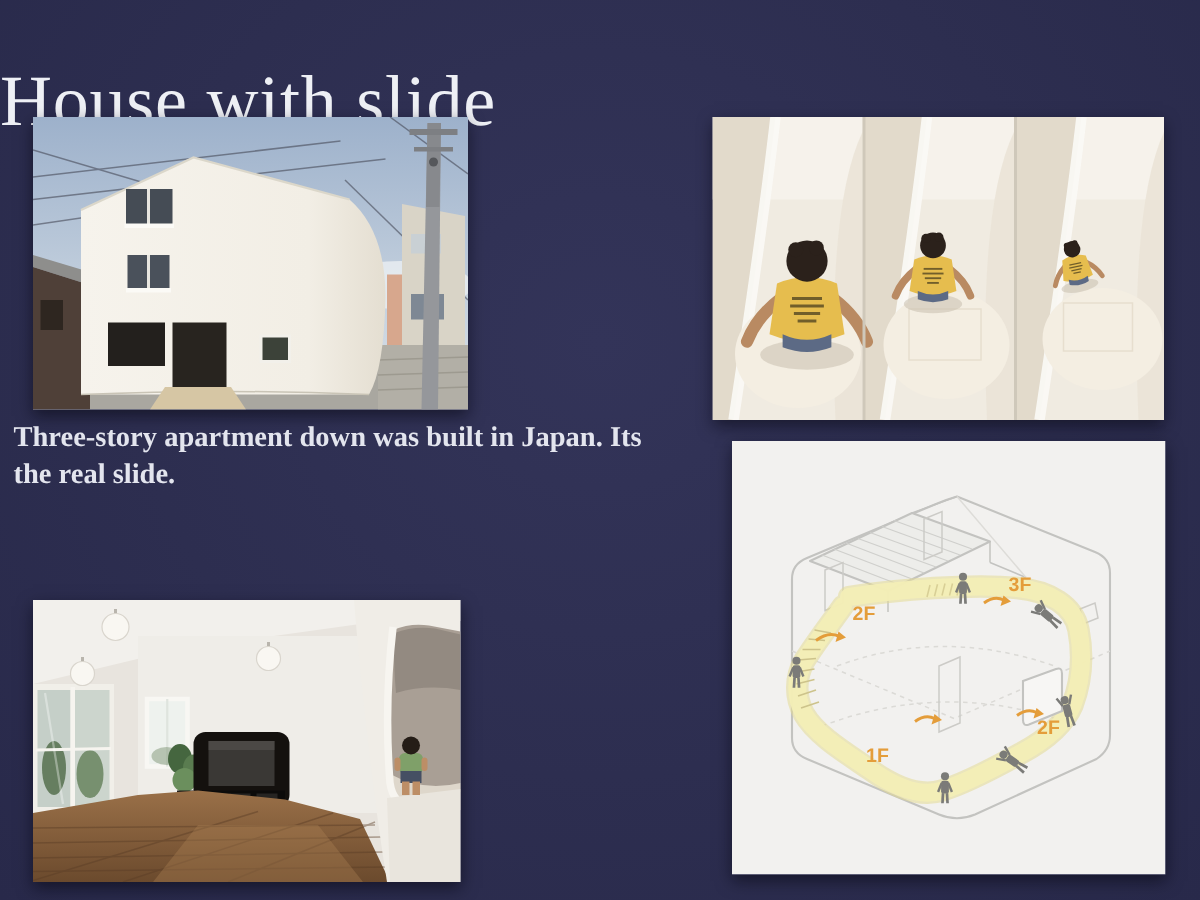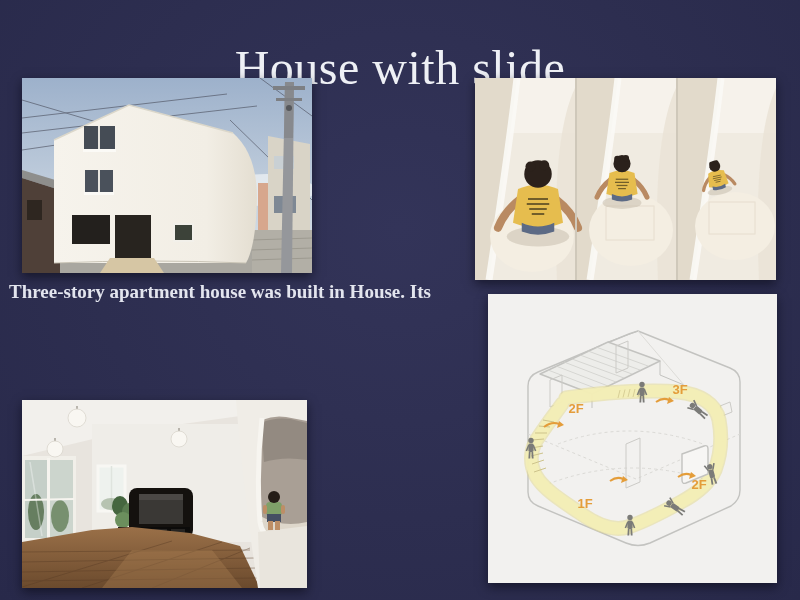--- a/index.html
+++ b/index.html
@@ -2,21 +2,21 @@
 <html><head>
 <meta charset="utf-8">
 <style>
   html,body{margin:0;padding:0;background:#1b1c30;}
   #slide{
     position:relative;width:800px;height:600px;overflow:hidden;
     background:radial-gradient(ellipse at 50% 38%, #333459 0%, #2d2e50 55%, #28294a 100%);
     font-family:"Liberation Serif", serif;
   }
   #title{
-    position:absolute;left:0;top:8px;width:800px;text-align:center;
+    position:absolute;left:0;top:8px;width:800px;text-align:left;
     font-size:48px;letter-spacing:.5px;color:#eef0f5;font-weight:normal;
   }
   .photo{position:absolute;box-shadow:0 4px 10px rgba(5,6,14,.55);}
   .photo svg{display:block;}
   #photo-house{left:22px;top:78px;width:290px;height:195px;}
   #photo-kids{left:475px;top:78px;width:301px;height:202px;}
   #photo-interior{left:22px;top:400px;width:285px;height:188px;}
   #diagram{left:488px;top:294px;width:289px;height:289px;}
   #body-text{
     position:absolute;left:9px;top:280px;width:478px;
@@ -153,21 +153,22 @@
       </g>
       <use href="#kid" transform="translate(63,111) scale(1.25)"></use>
       <use href="#kid" transform="translate(147,95) scale(0.78)"></use>
       <use href="#kid" transform="translate(241,94) scale(0.5) rotate(-12)"></use>
       <line x1="101" y1="0" x2="101" y2="202" stroke="#cfc8ba" stroke-width="2"></line>
       <line x1="202" y1="0" x2="202" y2="202" stroke="#cfc8ba" stroke-width="2"></line>
     </svg>
   </div>
 
   <div id="body-text">
-    <div class="ln">Three-story apartment house was built in House. Its</div>
+    <div class="ln">Three-story apartment down was built in Japan. Its</div>
+    <div class="ln">the real slide.</div>
   </div>
 
   <div id="photo-interior" class="photo">
     <svg viewBox="0 0 285 188" width="285" height="188">
       <defs>
         <linearGradient id="floorg" x1="0" y1="0" x2="0" y2="1">
           <stop offset="0" stop-color="#9a7048"></stop>
             <stop offset="1" stop-color="#6b4a2d"></stop>
         </linearGradient>
       </defs>

